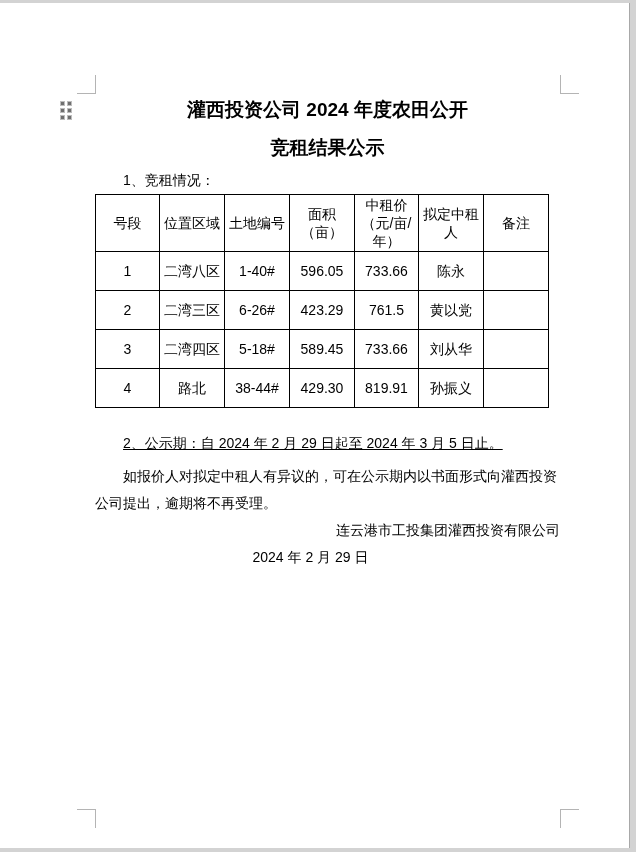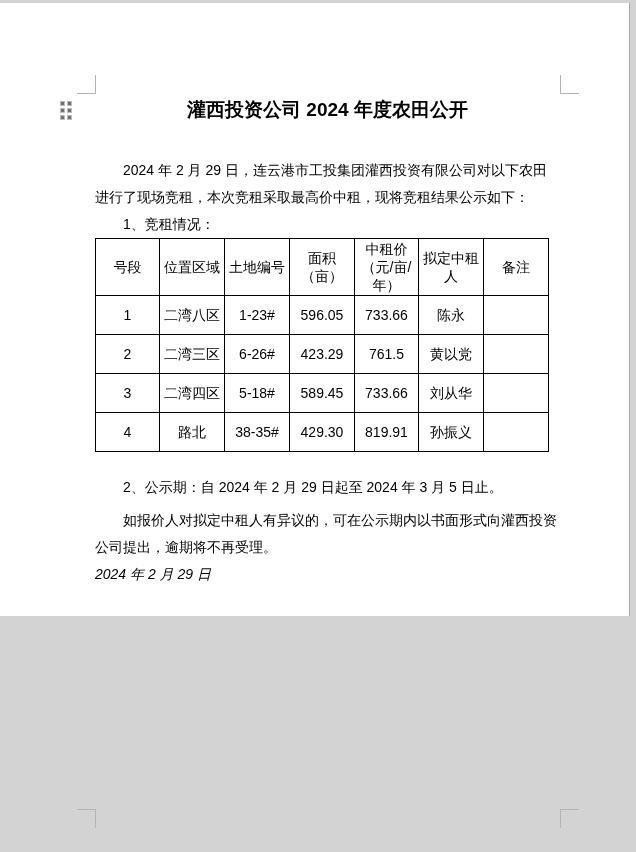--- a/index.html
+++ b/index.html
@@ -7,21 +7,21 @@
     width:636px;height:852px;
     background:#d3d3d3;
     font-family:"Liberation Sans","DejaVu Sans",sans-serif;
     color:#000;
     position:relative;
     overflow:hidden;
   }
   .page{
     position:absolute;
     left:0;top:3px;
-    width:629px;height:613px;
+    width:629px;height:845px;
     background:#ffffff;
     border-right:1px solid #a8a8a8;
   }
   
   .crop{position:absolute;width:18px;height:18px;}
   .crop.tl{left:77px;top:72px;border-right:1px solid #b4b4b4;border-bottom:1px solid #b4b4b4;}
   .crop.tr{left:560px;top:72px;border-left:1px solid #b4b4b4;border-bottom:1px solid #b4b4b4;}
   .crop.bl{left:77px;top:806px;border-right:1px solid #b4b4b4;border-top:1px solid #b4b4b4;}
   .crop.br{left:560px;top:806px;border-left:1px solid #b4b4b4;border-top:1px solid #b4b4b4;}
   
@@ -57,25 +57,25 @@
     font-weight:normal;
     font-size:14px;
     line-height:18px;
     text-align:center;
     vertical-align:middle;
     padding:1px 2px;
     overflow:hidden;
   }
   table.bid th{height:54px;}
   table.bid td{height:36px;}
-  .section2{margin-top:22px;}
+  .section2{margin-top:22px;text-decoration:underline;}
   .objection{margin-top:6px;}
   .phone{text-indent:2em;}
   .sig-company{text-align:right;}
-  .sig-date{text-align:left;padding-right:34px;font-style:italic;}
+  .sig-date{text-align:center;padding-right:34px;}
 </style>
 </head>
 <body>
 
 <div class="page">
 
   <div class="crop tl"></div>
   <div class="crop tr"></div>
   <div class="crop bl"></div>
   <div class="crop br"></div>
@@ -86,23 +86,23 @@
       <span></span>
       <span></span>
       <span></span>
       <span></span>
   </div>
 
   <div class="content">
 
     <div class="doc-title">
       <div>灌西投资公司 2024 年度农田公开</div>
+      <div>竞租结果公示</div>
     </div>
 
-    <p class="indent intro">2024 年 2 月 29 日，连云港市工投集团灌西投资有限公司对以下农田进行了现场竞租，本次竞租采取最高价中租，现将竞租结果公示如下：</p>
 
     <p class="indent section-label">1、竞租情况：</p>
 
     <table class="bid">
       <colgroup>
         <col style="width:64px">
           <col style="width:65px">
           <col style="width:65px">
         <col style="width:65px">
           <col style="width:64px">
@@ -117,21 +117,21 @@
             <th>面积（亩）</th>
             <th>中租价（元/亩/年）</th>
             <th>拟定中租人</th>
             <th>备注</th>
           </tr>
       </thead>
       <tbody>
           <tr>
             <td>1</td>
             <td>二湾八区</td>
-            <td>1-23#</td>
+            <td>1-40#</td>
             <td>596.05</td>
             <td>733.66</td>
             <td>陈永</td>
             <td></td>
           </tr>
           <tr>
             <td>2</td>
             <td>二湾三区</td>
             <td>6-26#</td>
             <td>423.29</td>
@@ -144,30 +144,31 @@
             <td>二湾四区</td>
             <td>5-18#</td>
             <td>589.45</td>
             <td>733.66</td>
             <td>刘从华</td>
             <td></td>
           </tr>
           <tr>
             <td>4</td>
             <td>路北</td>
-            <td>38-35#</td>
+            <td>38-44#</td>
             <td>429.30</td>
             <td>819.91</td>
             <td>孙振义</td>
             <td></td>
           </tr>
         </tbody>
     </table>
 
     <p class="indent section2">2、公示期：自 2024 年 2 月 29 日起至 2024 年 3 月 5 日止。</p>
 
     <p class="indent objection">如报价人对拟定中租人有异议的，可在公示期内以书面形式向灌西投资公司提出，逾期将不再受理。</p>
 
 
+    <p class="sig-company">连云港市工投集团灌西投资有限公司</p>
     <p class="sig-date">2024 年 2 月 29 日</p>
 
   </div>
 </div>
 
 </body></html>

